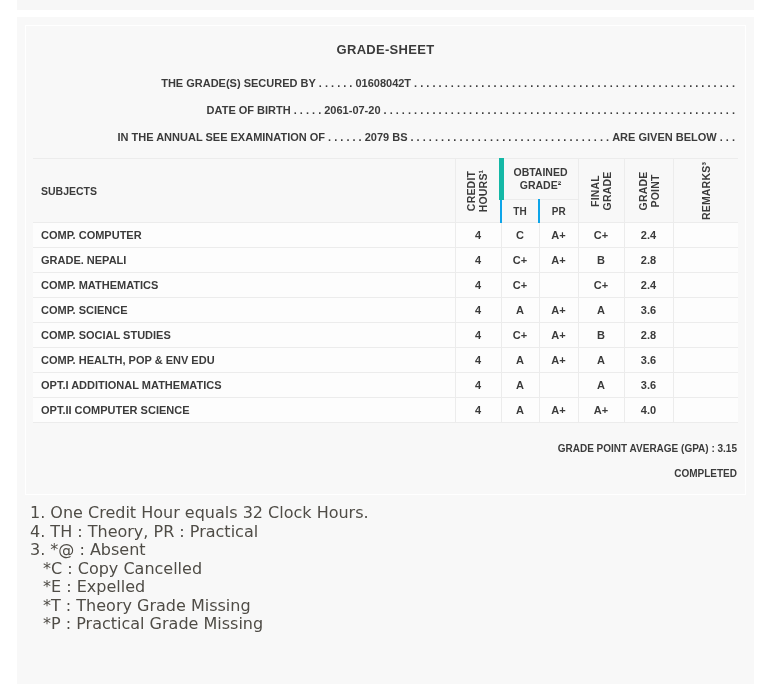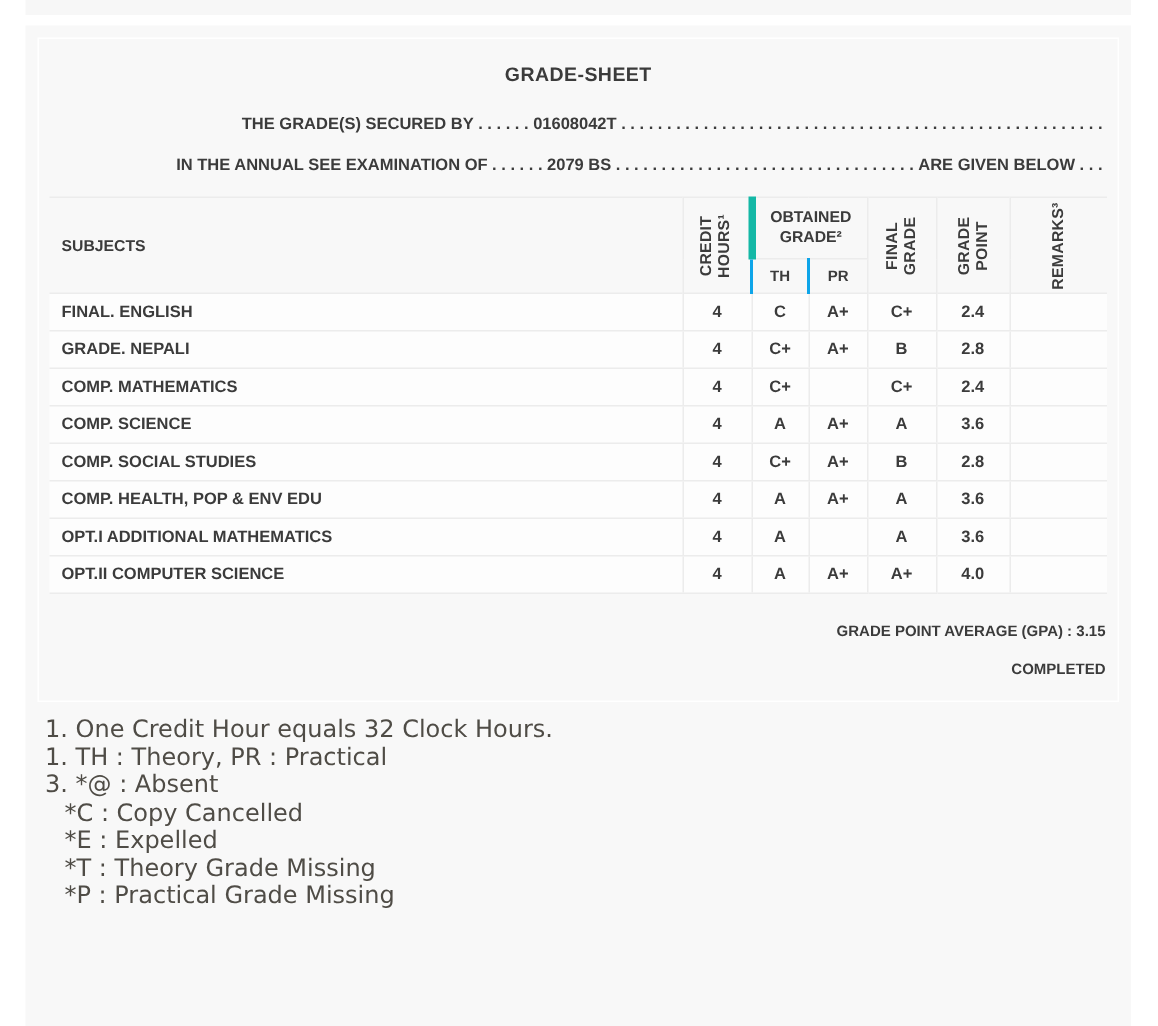--- a/index.html
+++ b/index.html
@@ -103,20 +103,23 @@
 <div class="card">
   <div class="panel">
 
     <h2 class="subtitle">GRADE-SHEET</h2>
 
     <div class="info">
       <div class="info-line">
         <span>THE GRADE(S) SECURED BY</span><span class="dots">. . . . . .</span><span>01608042T</span><span class="dots">. . . . . . . . . . . . . . . . . . . . . . . . . . . . . . . . . . . . . . . . . . . . . . . . . . . . .</span>
       </div>
       <div class="info-line">
+        <span>DATE OF BIRTH</span><span class="dots">. . . . .</span><span>2061-07-20</span><span class="dots">. . . . . . . . . . . . . . . . . . . . . . . . . . . . . . . . . . . . . . . . . . . . . . . . . . . . . . . . . .</span>
+      </div>
+      <div class="info-line">
         <span>IN THE ANNUAL SEE EXAMINATION OF</span><span class="dots">. . . . . .</span><span>2079 BS</span><span class="dots">. . . . . . . . . . . . . . . . . . . . . . . . . . . . . . . . .</span><span>ARE GIVEN BELOW . . .</span>
       </div>
     </div>
 
     <table class="grades">
       <colgroup>
         <col style="width:auto">
         <col style="width:46px">
         <col style="width:38px">
         <col style="width:39px">
@@ -145,21 +148,21 @@
               <span class="vtext">REMARKS³</span>
             </th>
         </tr>
         <tr>
           <th class="sub-h">TH</th>
           <th class="sub-h">PR</th>
         </tr>
       </thead>
       <tbody>
         <tr>
-          <td class="subject">FINAL. ENGLISH</td>
+          <td class="subject">COMP. COMPUTER</td>
           <td>4</td>
           <td>C</td>
           <td>A+</td>
           <td>C+</td>
           <td>2.4</td>
           <td></td>
         </tr>
         <tr>
           <td class="subject">GRADE. NEPALI</td>
           <td>4</td>
@@ -231,20 +234,20 @@
         <span>GRADE POINT AVERAGE (GPA) :</span>
         <span>3.15</span>
       </div>
       <div class="status-line">COMPLETED</div>
     </div>
 
   </div>
 
   <div class="footnotes">
     <div class="fn">1. One Credit Hour equals 32 Clock Hours.</div>
-    <div class="fn">1. TH : Theory, PR : Practical</div>
+    <div class="fn">4. TH : Theory, PR : Practical</div>
     <div class="fn">3. *@ : Absent</div>
     <div class="fn indent">*C : Copy Cancelled</div>
     <div class="fn indent">*E : Expelled</div>
     <div class="fn indent">*T : Theory Grade Missing</div>
     <div class="fn indent">*P : Practical Grade Missing</div>
   </div>
 </div>
 
 </body></html>

